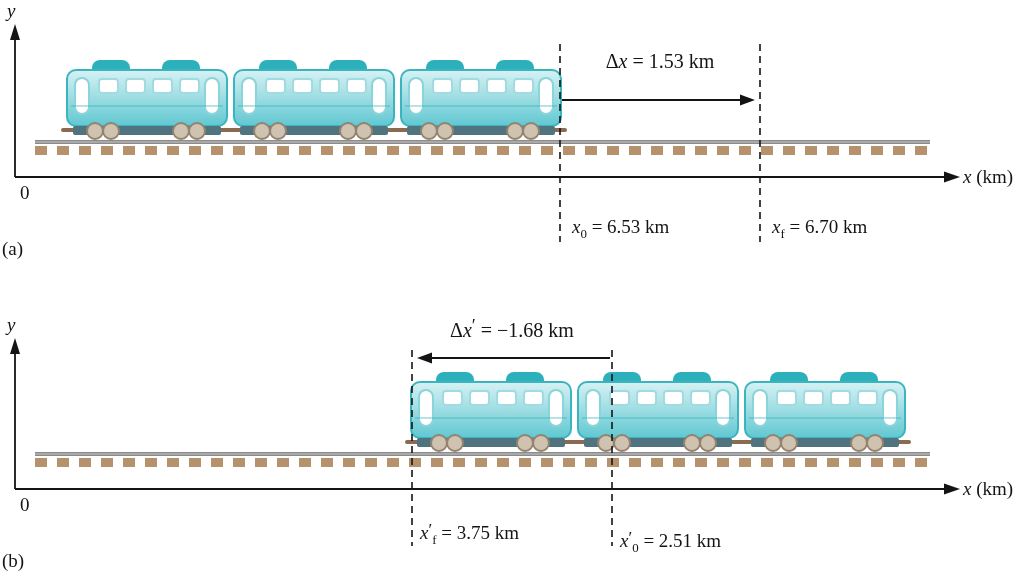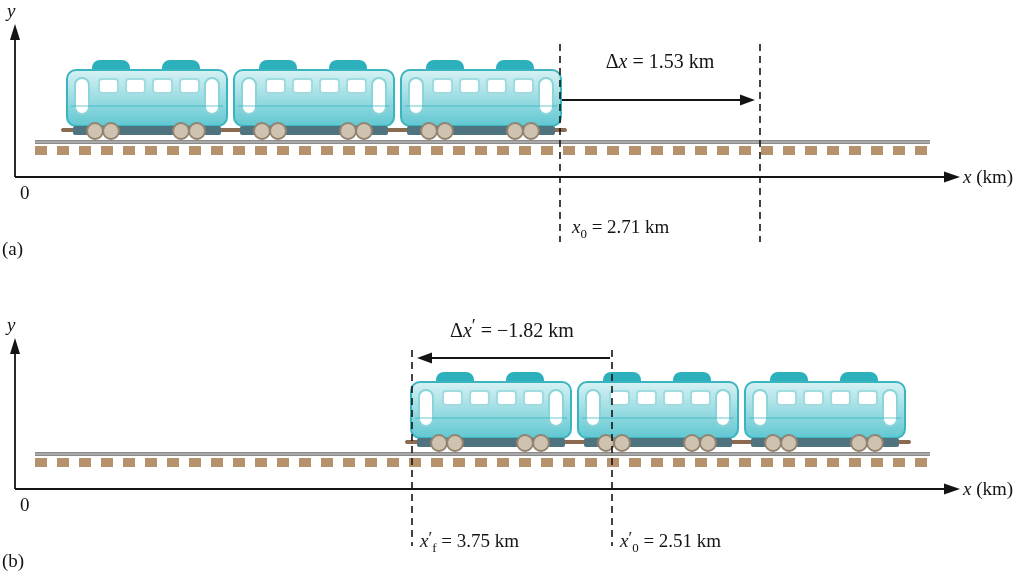--- a/index.html
+++ b/index.html
@@ -141,21 +141,22 @@
       <line class="axis" x1="562" y1="100" x2="742" y2="100"></line>
       <polygon class="head" points="740,94.5 755,100 740,105.5"></polygon>
     </svg>
 
     <div class="lbl" style="left:7px; top:0px"><i>y</i></div>
     <div class="lbl" style="left:963px; top:166px"><i>x</i><span> (km)</span></div>
     <div class="lbl" style="left:20px; top:182px"><span>0</span></div>
 
     <div class="lbl disp" style="left:560px; top:50px"><span>Δ</span><i>x</i><span> = 1.53 km</span></div>
 
-    <div class="lbl" style="left:572px; top:216px"><i>x</i><sub>0</sub><span> = 2.71 km</span></div>
+    <div class="lbl" style="left:572px; top:216px"><i>x</i><sub>0</sub><span> = 6.53 km</span></div>
+    <div class="lbl" style="left:772px; top:216px"><i>x</i><sub>f</sub><span> = 6.70 km</span></div>
 
     <div class="lbl" style="left:2px; top:238px"><span>(a)</span></div>
   </section>
 
   <section class="panel" id="panel-b">
 
     <div class="track" style="top:152px">
       <div class="rail"></div>
       <div class="ties"></div>
     </div>
@@ -229,21 +230,21 @@
       <line class="dash" x1="412" y1="50" x2="412" y2="246"></line>
       <line class="dash" x1="612" y1="50" x2="612" y2="246"></line>
       <line class="axis" x1="610" y1="58" x2="430" y2="58"></line>
       <polygon class="head" points="432,52.5 417,58 432,63.5"></polygon>
     </svg>
 
     <div class="lbl" style="left:7px; top:14px"><i>y</i></div>
     <div class="lbl" style="left:963px; top:178px"><i>x</i><span> (km)</span></div>
     <div class="lbl" style="left:20px; top:194px"><span>0</span></div>
 
-    <div class="lbl disp" style="left:412px; top:16px"><span>Δ</span><i>x</i><span class="prime">′</span><span> = −1.82 km</span></div>
-
-    <div class="lbl" style="left:420px; top:228px"><i>x</i><span class="prime">′</span><sub>f</sub><span> = 3.75 km</span></div>
+    <div class="lbl disp" style="left:412px; top:16px"><span>Δ</span><i>x</i><span class="prime">′</span><span> = −1.68 km</span></div>
+
+    <div class="lbl" style="left:420px; top:220px"><i>x</i><span class="prime">′</span><sub>f</sub><span> = 3.75 km</span></div>
     <div class="lbl" style="left:620px; top:228px"><i>x</i><span class="prime">′</span><sub>0</sub><span> = 2.51 km</span></div>
 
     <div class="lbl" style="left:2px; top:250px"><span>(b)</span></div>
   </section>
 
 </div>
 
 </body></html>

